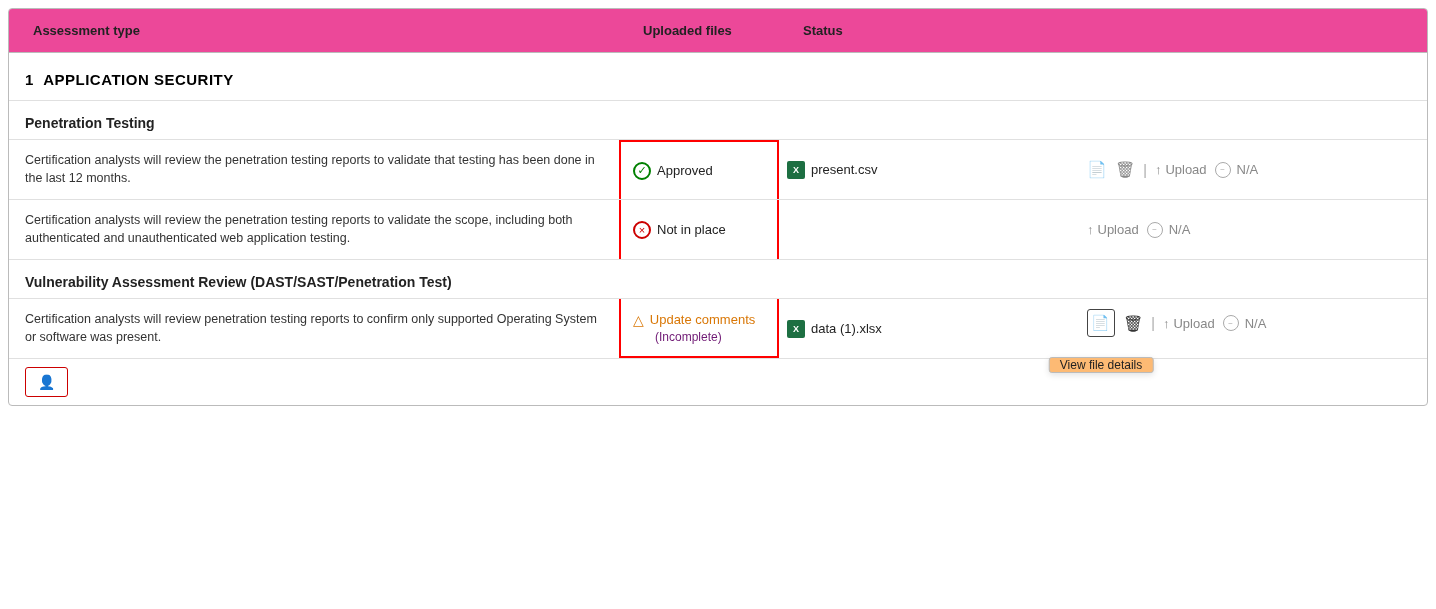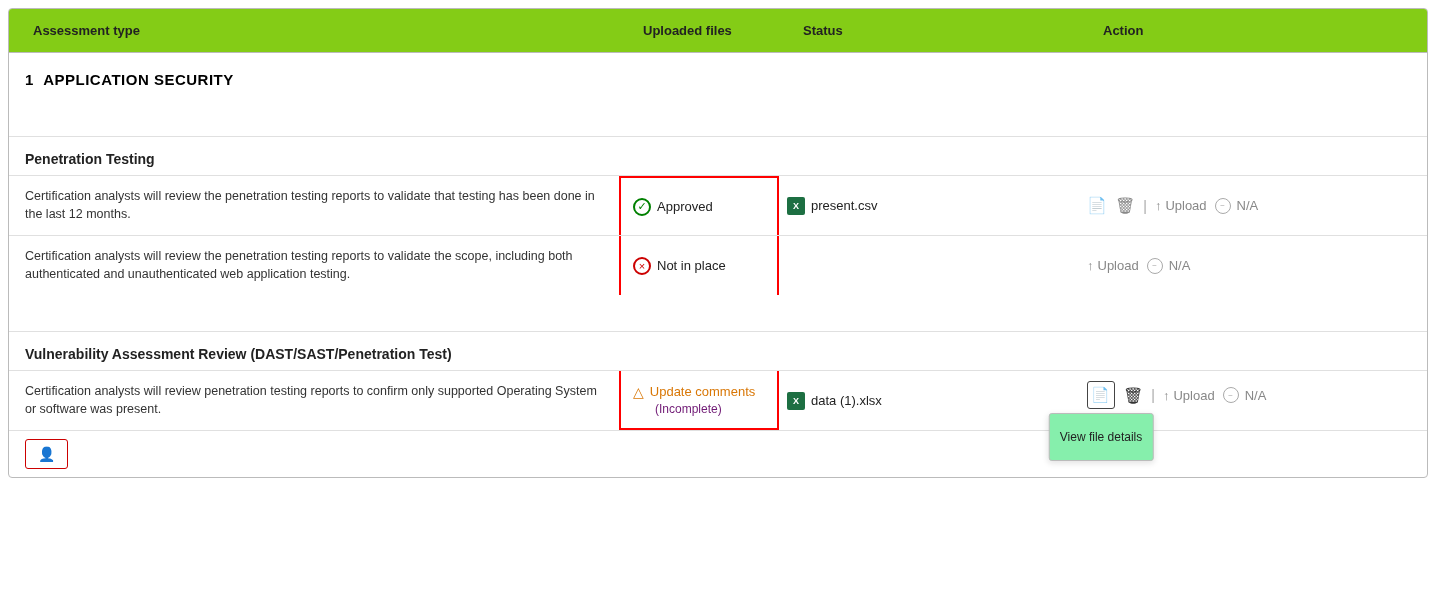--- a/index.html
+++ b/index.html
@@ -12,21 +12,21 @@
     .outer-border {
       border: 1.5px solid #bbb;
       border-radius: 4px;
       margin: 8px;
       overflow: hidden;
     }
     .table-header {
       display: grid;
       grid-template-columns: 610px 160px 300px 1fr;
       border-bottom: 1.5px solid #bbb;
-      background: #84cc16;
+      background: #ec4899;
       padding: 10px 0 10px 16px;
     }
     .table-header-cell {
       font-weight: 600;
       font-size: 13px;
       color: #222;
       padding: 4px 8px;
     }
     .section-title {
       font-size: 15px;
@@ -211,46 +211,45 @@
       font-size: 14px;
       font-weight: 700;
       padding: 14px 16px 8px 16px;
       color: #222;
     }
     .view-file-details-popup {
       position: relative;
     }
     .file-details-tooltip {
       position: absolute;
-      background: #86efac;
+      background: #fdba74;
       border: 1px solid #bbb;
       border-radius: 3px;
-      padding: 16px 10px;
+      padding: 0 10px;
       font-size: 12px;
       white-space: nowrap;
-      top: 32px;
+      top: 48px;
       left: 50%;
       transform: translateX(-50%);
       z-index: 10;
       box-shadow: 0 2px 6px rgba(0,0,0,0.12);
     }
     .doc-icon-bordered {
       width: 28px;
       height: 28px;
       border: 1.5px solid #444;
       border-radius: 3px;
       display: flex;
       align-items: center;
       justify-content: center;
       font-size: 15px;
       color: #444;
     }
     .section-header-row {
       border-top: 1px solid #e0e0e0;
-      margin-top: 36px;
     }
     .upload-arrow {
       font-size: 13px;
     }
     .na-circle {
       display: inline-flex;
       align-items: center;
       justify-content: center;
       width: 16px;
       height: 16px;
@@ -263,21 +262,20 @@
   </style>
 </head>
 <body>
 
 <div class="outer-border">
 
   <div class="table-header">
     <div class="table-header-cell">Assessment type</div>
     <div class="table-header-cell">Uploaded files</div>
     <div class="table-header-cell">Status</div>
-    <div class="table-header-cell">Action</div>
   </div>
 
   <div class="section-title">
     <span>1</span>&nbsp;&nbsp;<span>APPLICATION SECURITY</span>
   </div>
 
   <div class="section-group-title section-header-row">
     <span>Penetration Testing</span>
   </div>
 

